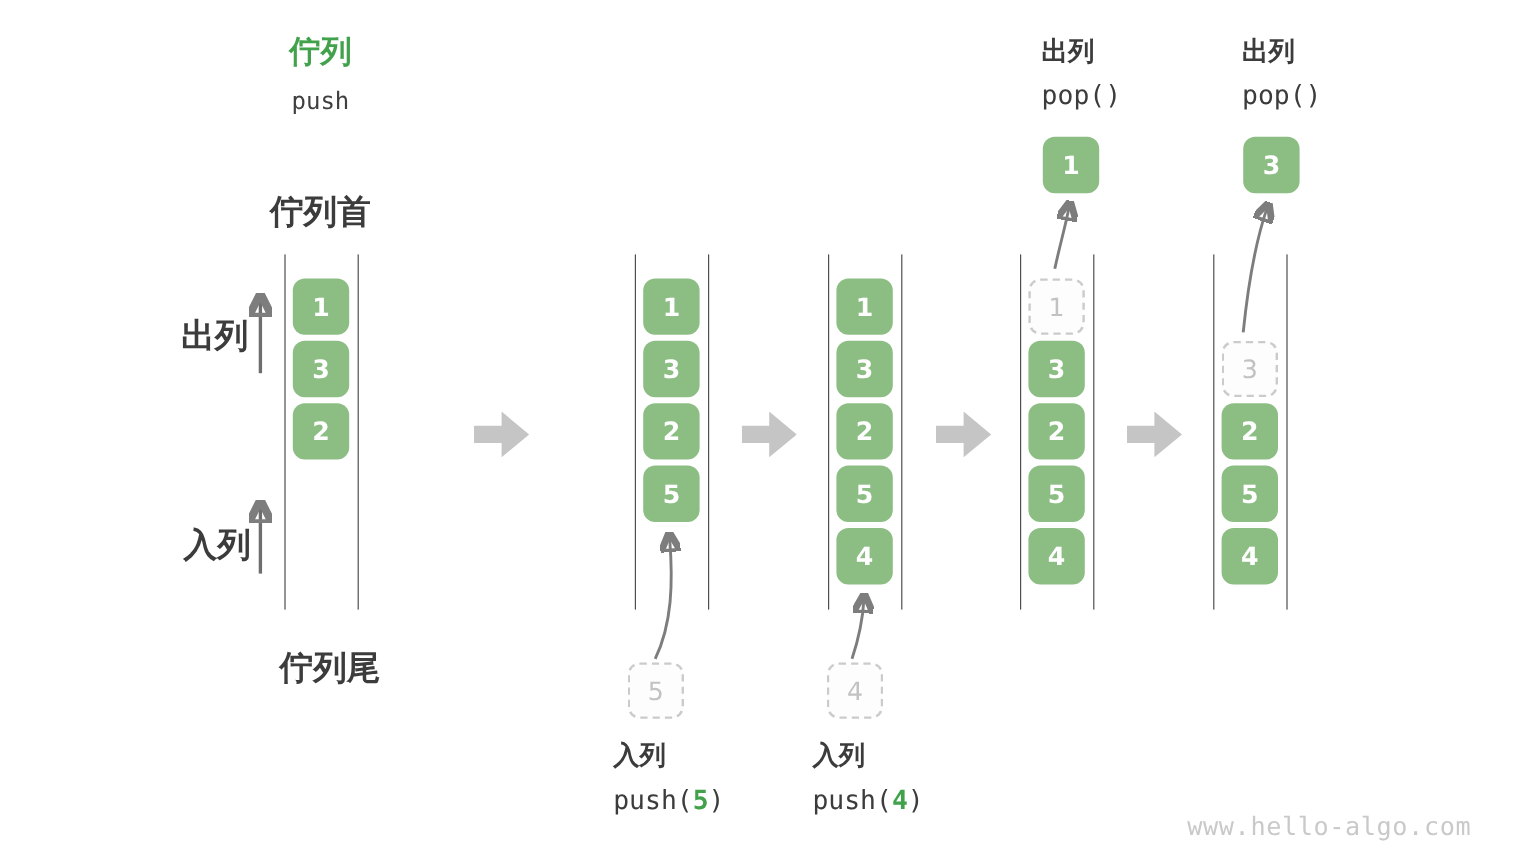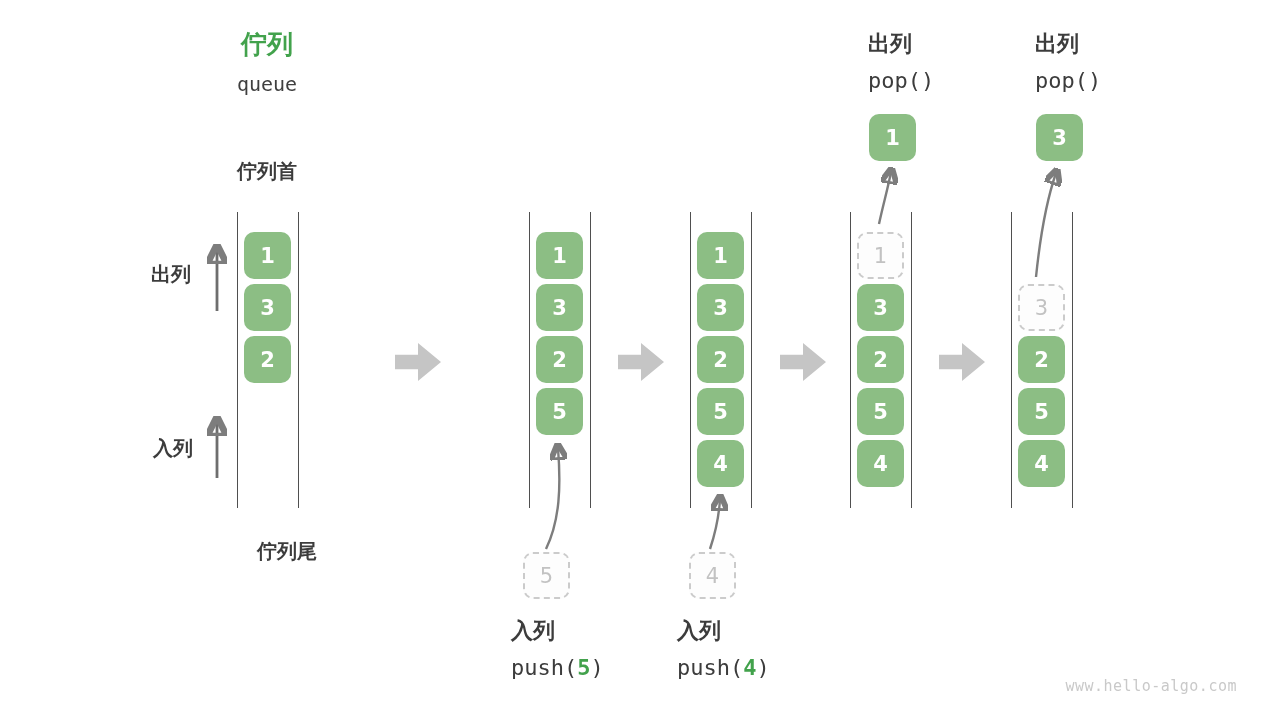--- a/index.html
+++ b/index.html
@@ -9,21 +9,21 @@
   *{margin:0;padding:0;box-sizing:border-box;}
   html,body{background:#fff;}
   body{font-family:"DejaVu Sans","Liberation Sans",sans-serif;}
   #stage{position:relative;width:1280px;height:720px;background:#fff;overflow:hidden;}
   .mono{font-family:"DejaVu Sans Mono","Liberation Mono",monospace;}
 
   .title-block{position:absolute;left:207px;top:30px;width:120px;text-align:center;}
   .title-zh{font-size:26px;font-weight:bold;color:var(--accent);line-height:28px;}
   .title-en{font-size:20px;color:#3F3F3F;margin-top:14px;}
 
-  .side-label{position:absolute;font-size:20px;font-weight:bold;color:var(--dark);white-space:nowrap;}
+  .side-label{position:absolute;font-size:28px;font-weight:bold;color:var(--dark);white-space:nowrap;}
   .side-label.head{left:217px;top:158px;width:100px;text-align:center;}
   .side-label.tail{left:217px;top:538px;width:100px;text-align:right;}
   .side-label.dequeue{left:151px;top:261px;}
   .side-label.enqueue{left:153px;top:435px;}
 
   .col-lines{position:absolute;border-left:1.5px solid var(--line);border-right:1.5px solid var(--line);}
   .qbox{position:absolute;width:47px;height:47px;border-radius:10px;background:var(--green);
         color:#fff;font-weight:bold;font-size:21px;display:flex;align-items:center;justify-content:center;}
   .qbox.ghost{background:#FDFDFD;border:2px dashed var(--ghostb);color:var(--ghostt);font-weight:normal;}
 
@@ -32,30 +32,30 @@
 
   .op-label{position:absolute;white-space:nowrap;color:var(--dark);}
   .op-label .zh{font-size:22px;font-weight:600;line-height:28px;}
   .op-label .code{font-family:"DejaVu Sans Mono","Liberation Mono",monospace;font-size:22px;margin-top:10px;color:var(--dark);}
   .op-label .code .arg{color:var(--accent);font-weight:bold;}
 
   #arrow-layer{position:absolute;left:0;top:0;pointer-events:none;}
   #arrow-layer path{fill:none;stroke:var(--tarrow);stroke-width:2.4;}
   #arrow-layer path.side{stroke:#6E6E6E;stroke-width:2.8;}
 
-  .watermark{position:absolute;right:43px;top:677px;font-size:15px;color:var(--wm);letter-spacing:0.5px;}
+  .watermark{position:absolute;right:54px;top:677px;font-size:21px;color:var(--wm);letter-spacing:0.5px;}
 </style>
 </head>
 <body>
 
 <div id="stage">
 
   <header class="title-block">
     <div class="title-zh">佇列</div>
-    <div class="title-en mono">queue</div>
+    <div class="title-en mono">push</div>
   </header>
 
   <div class="side-label head">佇列首</div>
   <div class="side-label tail">佇列尾</div>
   <div class="side-label dequeue">出列</div>
   <div class="side-label enqueue">入列</div>
 
   <svg id="arrow-layer" width="1280" height="720" viewBox="0 0 1280 720">
     <defs>
       <marker id="ah" markerWidth="7" markerHeight="7" refX="5" refY="3.5" orient="auto" markerUnits="strokeWidth">

